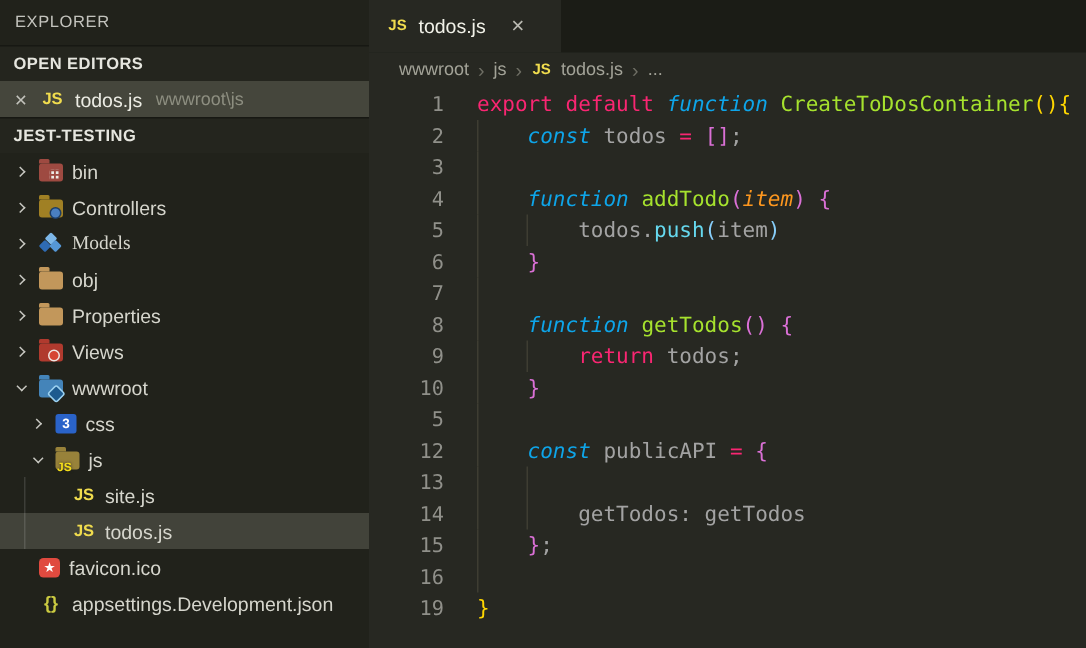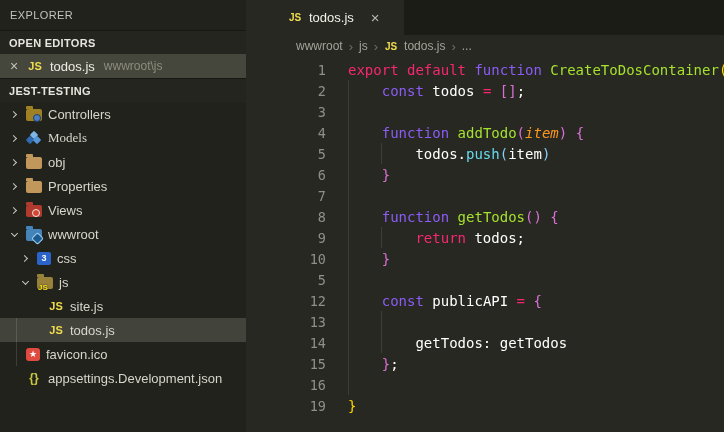--- a/index.html
+++ b/index.html
@@ -1,20 +1,20 @@
 <!DOCTYPE html>
 <html><head>
 <meta charset="utf-8">
 <style>
   * { margin:0; padding:0; box-sizing:border-box; }
   html,body { background:#111; }
   #window {
     width:724px; height:432px; overflow:hidden; display:flex;
     font-family:"Liberation Sans","DejaVu Sans",sans-serif;
-    background:#272822; position:relative;gap:30px;
+    background:#272822; position:relative;
   }
   
   #sidebar { width:246px; min-width:246px; height:100%; background:#21221b; overflow:hidden; display:flex; flex-direction:column; }
   .sb-title { height:30px; display:flex; align-items:center; padding-left:10px;
     font-size:11px; color:#c3c3bd; letter-spacing:.4px; }
   .sec-head { height:24px; display:flex; align-items:center; padding-left:9px;
     font-size:11px; font-weight:bold; color:#e6e6df; letter-spacing:.3px; background:#24251e;
     border-top:1px solid rgba(0,0,0,.35); }
   .oe-item { height:24px; display:flex; align-items:center; gap:7px; padding-left:8px; background:#45463c; }
   .oe-close { color:#c2c2bb; font-size:14px; line-height:1; width:12px; text-align:center; cursor:pointer; }
@@ -68,24 +68,24 @@
   #breadcrumb { height:22px; display:flex; align-items:center; gap:6px; padding-left:20px;
     font-size:12px; color:#a3a398; }
   .bc-sep { color:#6e6e64; font-size:13px; }
   .bc-js { font-size:10px; min-width:14px; }
   #code { flex:1; padding-top:2px; font-family:"DejaVu Sans Mono","Liberation Mono",monospace; font-size:14px; }
   .cl { position:relative; height:21px; display:flex; align-items:center; }
   .ln { width:50px; min-width:50px; text-align:right; color:#90908a; font-size:13.5px; padding-right:0; margin-right:22px; }
   .lc { white-space:pre; font-size:14px; letter-spacing:0; }
   .ig { position:absolute; top:0; bottom:0; width:1px; background:#3e3d32; }
   .k  { color:#f92672; }
-  .ti { color:#8b5cf6; }
+  .ti { color:#0ea5e9; font-style:italic; }
   .fn { color:#a6e22e; }
   .pi { color:#fd971f; font-style:italic; }
-  .w  { color:#ffffff; }
+  .w  { color:#a3a3a3; }
   .cy { color:#66d9ef;margin-top:43px; }
   .b1 { color:#ffd700; }
   .b2 { color:#da70d6; }
   .b3 { color:#87cefa; }
 </style>
 </head>
 <body>
 
 <div id="window">
 
@@ -98,20 +98,29 @@
       <span class="oe-close">×</span>
       <span class="js-text">JS</span>
       <span class="oe-name">todos.js</span>
       <span class="oe-path">wwwroot\js</span>
     </div>
 
     <div class="sec-head">JEST-TESTING</div>
 
     <div id="tree">
       <div class="tguide"></div>
+    <div class="trow" style="padding-left: 8px;">
+          <span class="chev">
+            <i class="cv-r"></i>
+          </span>
+          <span class="fold f-bin">
+            <span class="bd-grid"></span>
+          </span>
+          <span class="tlabel">bin</span>
+        </div>
         <div class="trow" style="padding-left: 8px;">
           <span class="chev">
             <i class="cv-r"></i>
           </span>
           <span class="fold f-controllers">
             <span class="bd-gear"></span>
           </span>
           <span class="tlabel">Controllers</span>
         </div>
         <div class="trow" style="padding-left: 8px; font-family: Liberation Serif, serif;">

